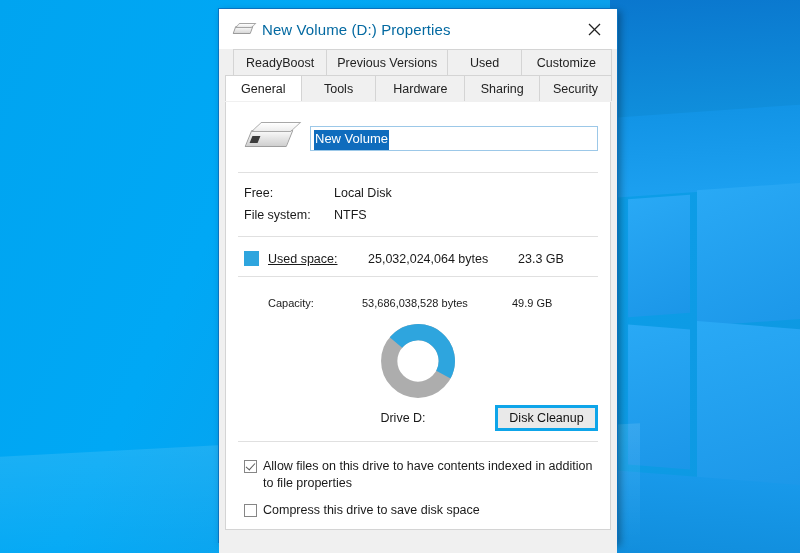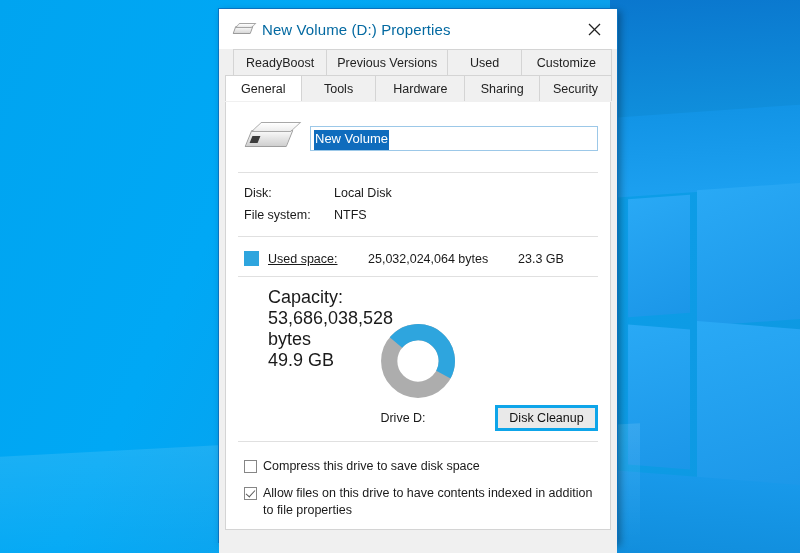--- a/index.html
+++ b/index.html
@@ -213,21 +213,21 @@
   .spacerow {
     display: flex; align-items: center;
     height: 23px; font-size: 12.5px; color: #1A1A1A;
   }
   .swatch { width: 15px; height: 15px; flex: 0 0 auto; margin-right: 9px; }
   .spacerow .slbl { width: 100px; flex: 0 0 auto; text-decoration: underline; }
   .spacerow .sbytes { width: 150px; flex: 0 0 auto; text-align: left; }
   .spacerow .sgb { flex: 1 1 auto; }
 
   #capblock { padding: 10px 0 8px 30px; }
-  .caprow { display: flex; align-items: flex-start; height: 22px; font-size: 18px; color: #1A1A1A; flex-direction: column; }
+  .caprow { display: flex; align-items: flex-end; height: 22px; font-size: 11px; color: #1A1A1A; }
   .caprow .clbl  { width: 94px; flex: 0 0 auto; }
   .caprow .cbytes{ width: 150px; flex: 0 0 auto; }
   .caprow .cgb   { flex: 1 1 auto; }
 
   
   #donutwrap {
     padding-top: 6px;
     display: flex; justify-content: center;
   }
   #donut { width: 76px; height: 76px; display: block; }
@@ -344,21 +344,21 @@
         </div>
         <div id="volname-input" title="Volume label">
           <span id="volname-sel" style="background: rgb(15, 108, 189);">New Volume</span>
         </div>
       </div>
 
       <div class="hr"></div>
 
       <div id="typeblock">
         <div class="inforow">
-          <span class="lbl">Disk:</span>
+          <span class="lbl">Free:</span>
           <span class="val">Local Disk</span>
         </div>
         <div class="inforow">
           <span class="lbl">File system:</span>
           <span class="val">NTFS</span>
         </div>
       </div>
 
       <div class="hr"></div>
 
@@ -390,26 +390,26 @@
 
       <div id="driverow">
         <div id="drive-label">Drive D:</div>
         <div id="disk-cleanup-btn">Disk Cleanup</div>
       </div>
 
       <div class="hr"></div>
 
       <div id="checks">
         <div class="checkrow">
+          <span class="cbox checked" id="cb-index"></span>
+          <span class="ctext">Allow files on this drive to have contents indexed in addition to file properties</span>
+        </div>
+        <div class="checkrow">
           <span class="cbox" id="cb-compress"></span>
           <span class="ctext">Compress this drive to save disk space</span>
-        </div>
-        <div class="checkrow">
-          <span class="cbox checked" id="cb-index"></span>
-          <span class="ctext">Allow files on this drive to have contents indexed in addition to file properties</span>
         </div>
       </div>
 
     </div>
 
     <div id="footer">
       
       
       
     </div>

